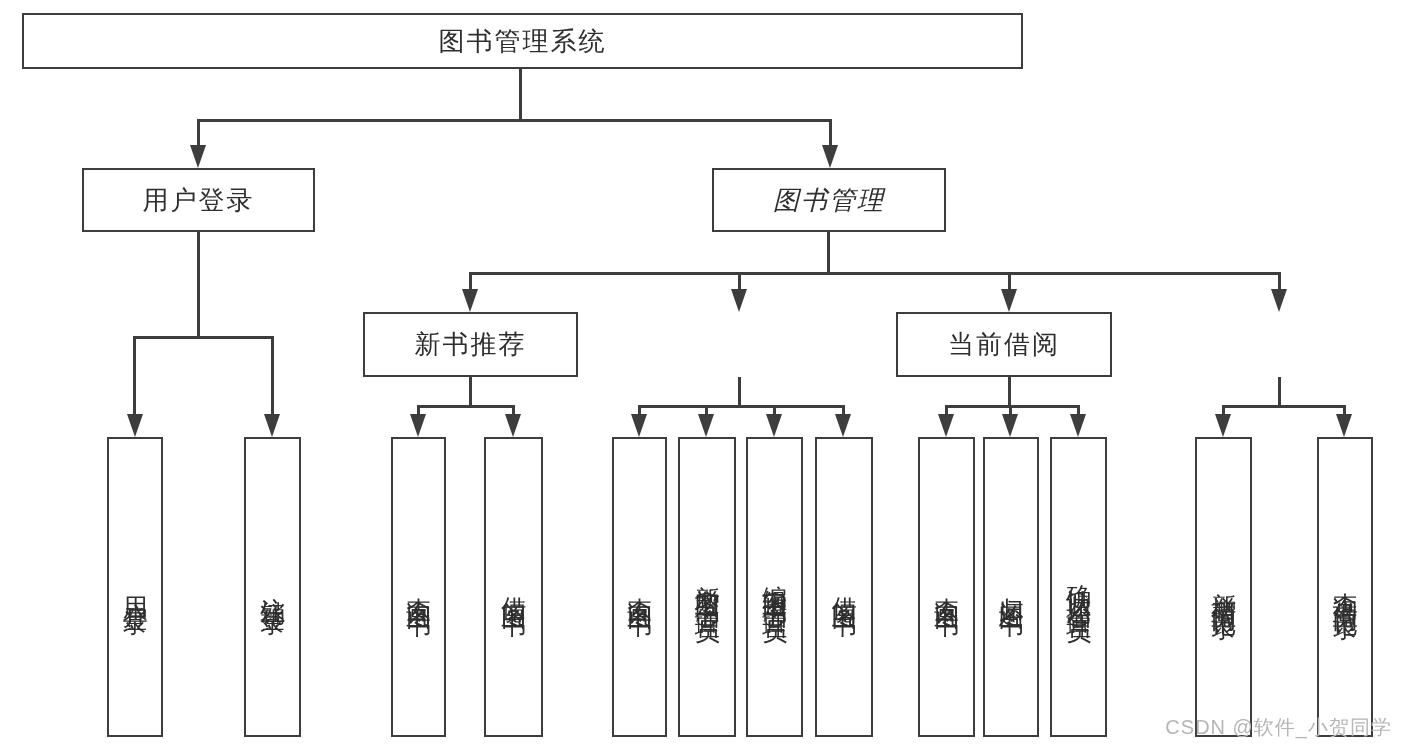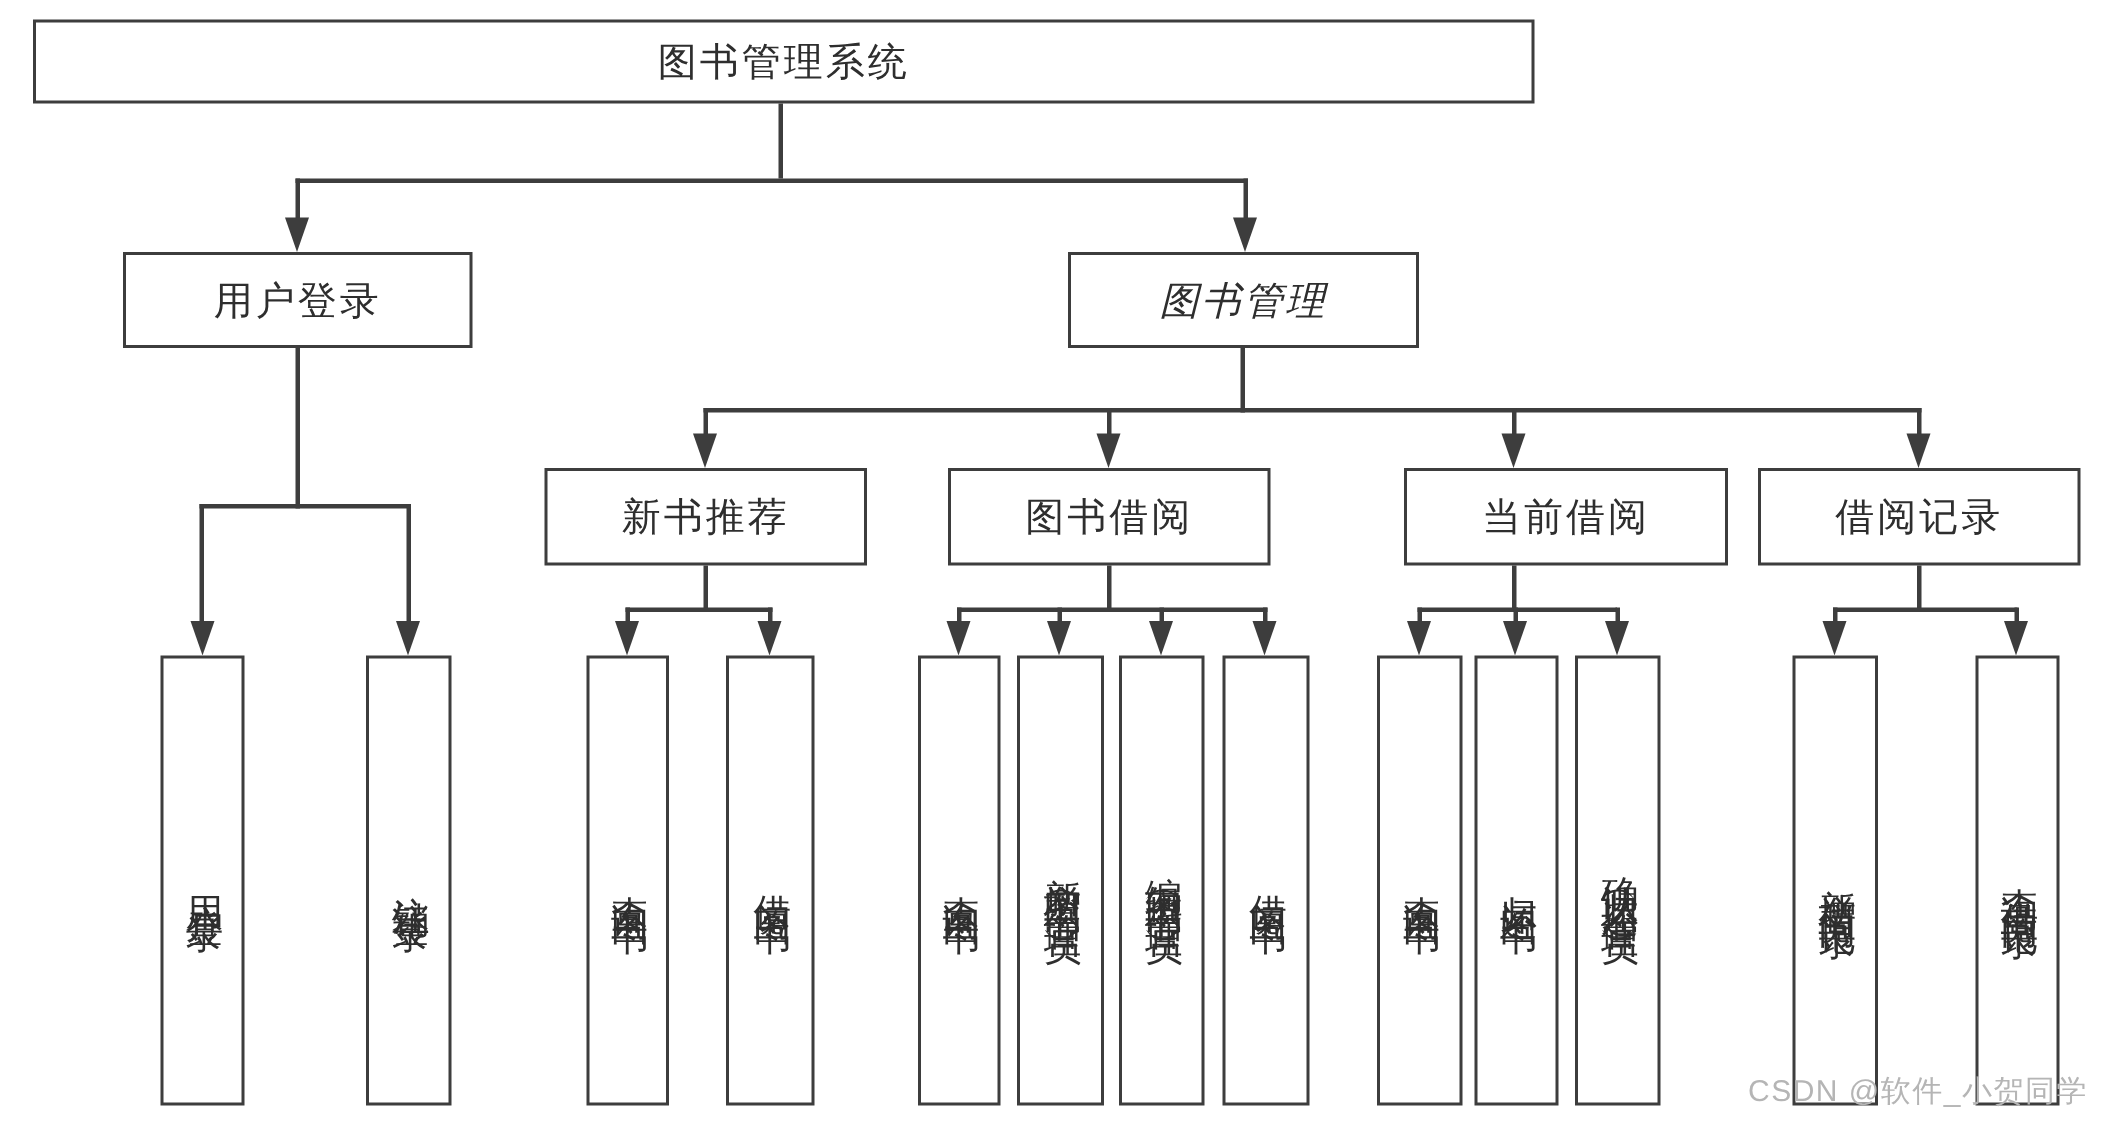--- a/index.html
+++ b/index.html
@@ -96,28 +96,22 @@
   <div class="vl" style="left:738px;top:272px;height:18px;"></div>
   <div class="arr" style="left:731px;top:289px;"></div>
   <div class="vl" style="left:1008px;top:272px;height:18px;"></div>
   <div class="arr" style="left:1001px;top:289px;"></div>
   <div class="vl" style="left:1278px;top:272px;height:18px;"></div>
   <div class="arr" style="left:1271px;top:289px;"></div>
 
   <div class="node" style="left:363px;top:312px;width:215px;height:65px;font-family:Liberation Serif, serif;">
     <span class="lbl">新书推荐</span>
   </div>
-  <div class="node" style="left:632px;top:312px;width:215px;height:65px;">
-    <span class="lbl">图书借阅</span>
-  </div>
-  <div class="node" style="left:936px;top:312px;width:216px;height:65px;">
+  <div class="node" style="left:896px;top:312px;width:216px;height:65px;">
     <span class="lbl">当前借阅</span>
-  </div>
-  <div class="node" style="left:1172px;top:312px;width:215px;height:65px;">
-    <span class="lbl">借阅记录</span>
   </div>
 
   <div class="vl" style="left:469px;top:377px;height:31px;"></div>
   <div class="hl" style="left:417px;top:405px;width:98px;"></div>
   <div class="vl" style="left:417px;top:405px;height:10px;"></div>
   <div class="arr" style="left:410px;top:414px;"></div>
   <div class="vl" style="left:512px;top:405px;height:10px;"></div>
   <div class="arr" style="left:505px;top:414px;"></div>
 
   <div class="vl" style="left:738px;top:377px;height:31px;"></div>

